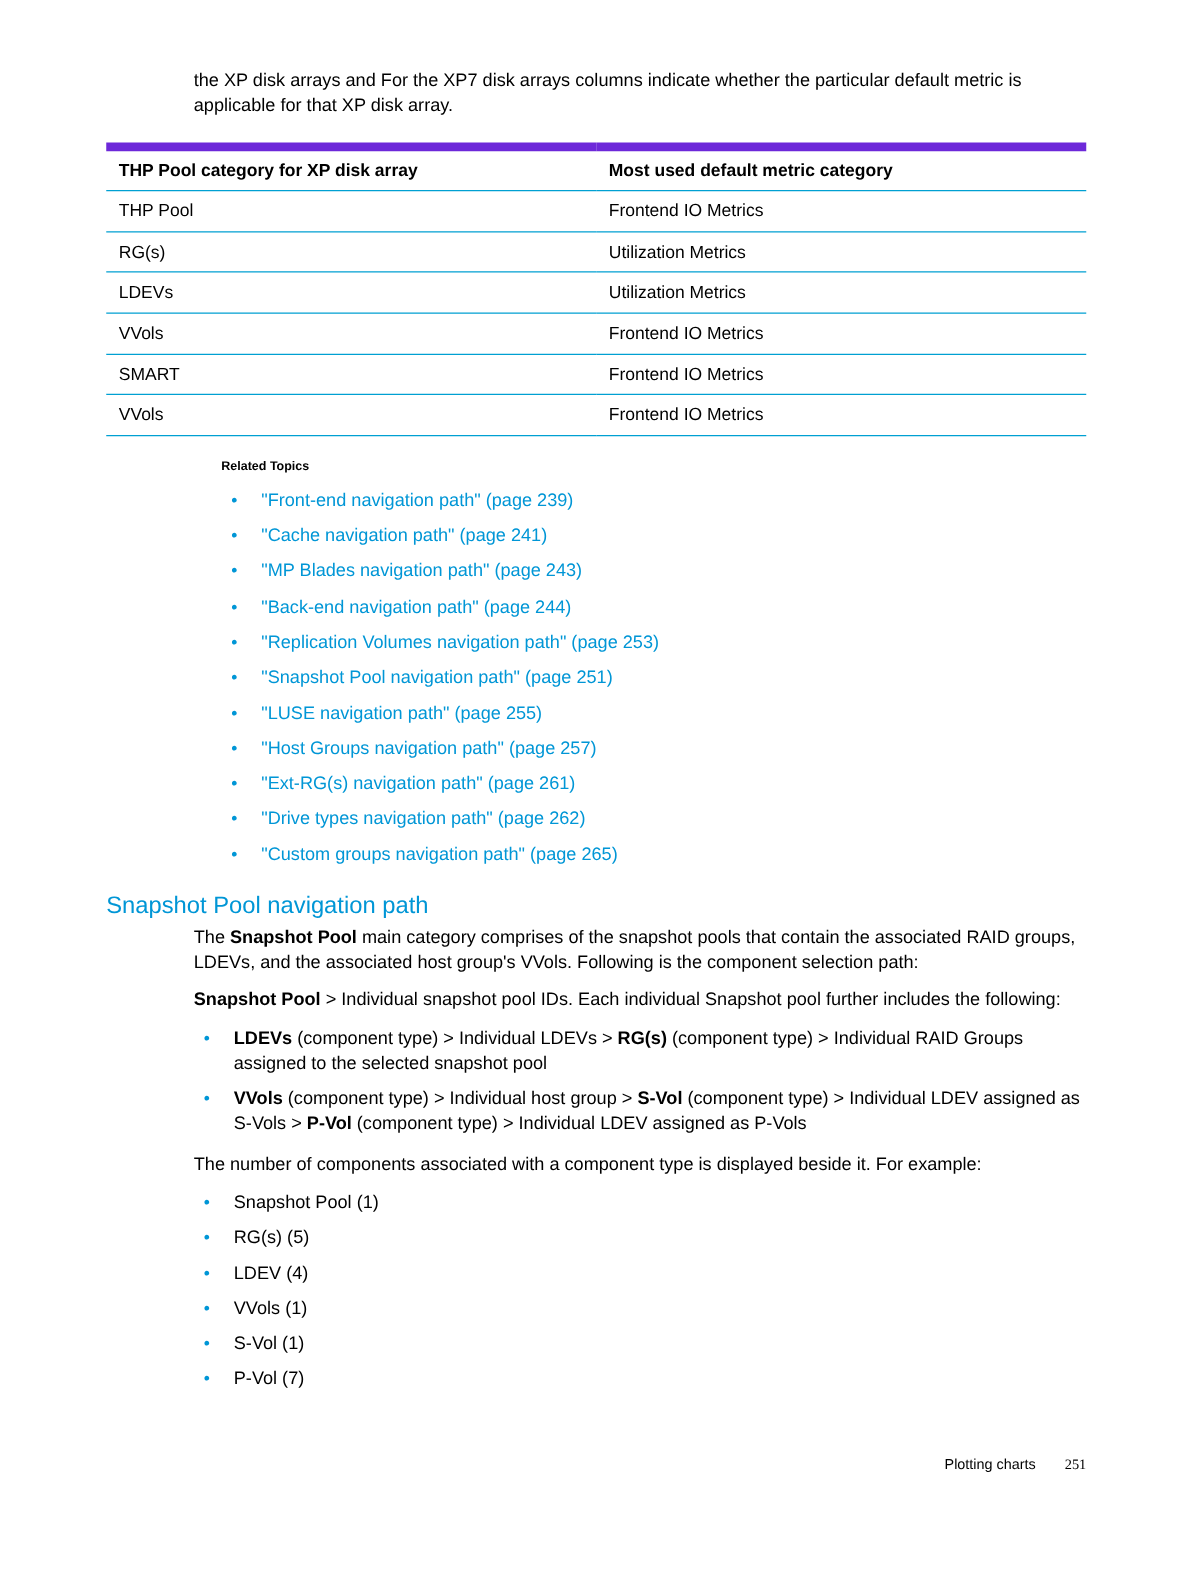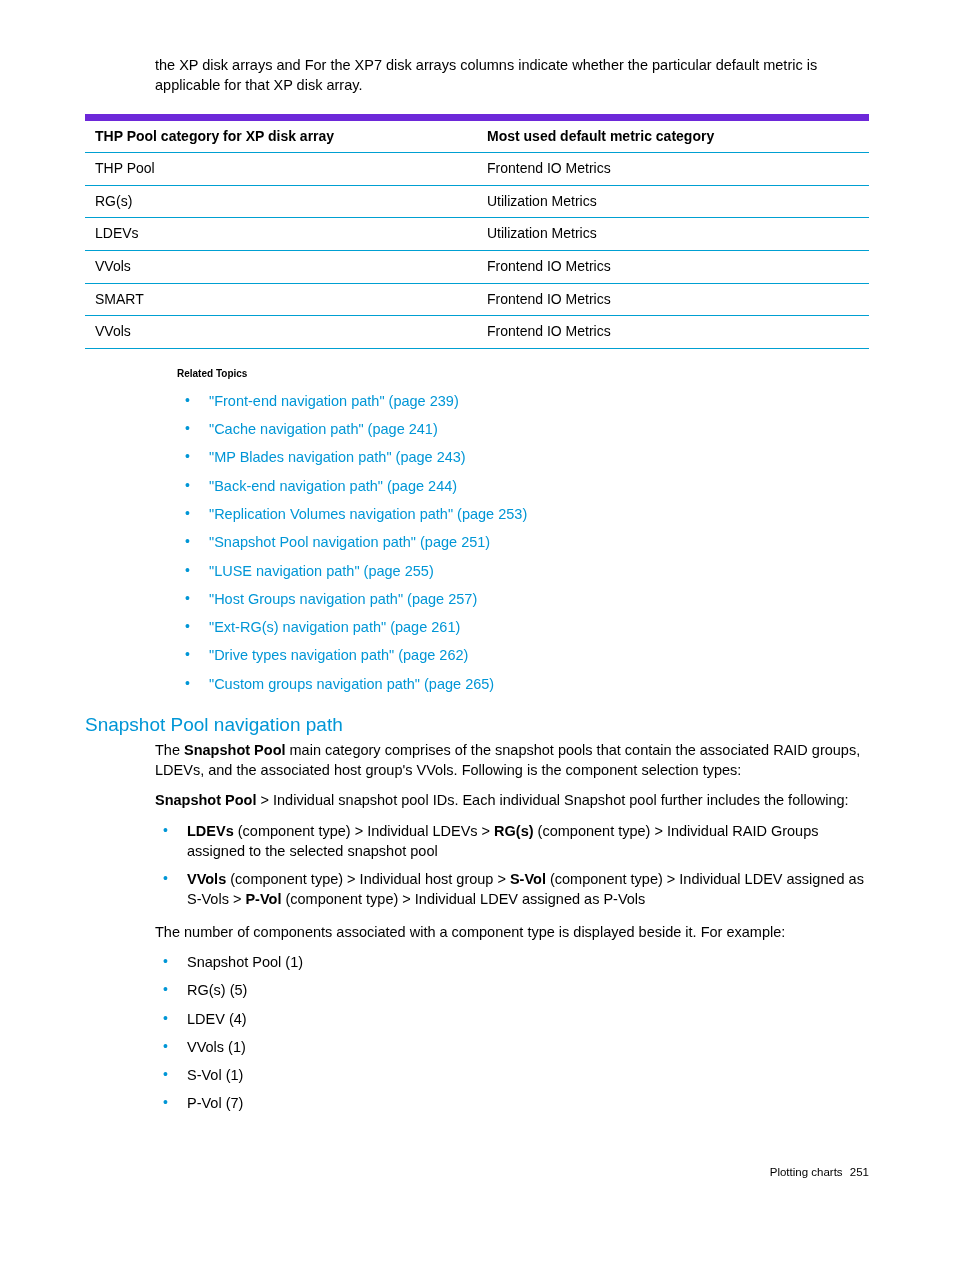--- a/index.html
+++ b/index.html
@@ -87,21 +87,21 @@
       left: 8px;
       color: #0096d6;
       font-size: 14px;
     }
     .b { font-weight: bold; }
     .footer {
       text-align: right;
       font-size: 11.5px;
       margin-top: 50px;
     }
-    .footer .pg { margin-left: 4px; }
+    .footer .pg { margin-left: 20px; font-family: Liberation Serif, serif; }
   </style>
 </head>
 <body>
 
 <p class="intro-para">the XP disk arrays and For the XP7 disk arrays columns indicate whether the particular default metric is applicable for that XP disk array.</p>
 
 <table>
   <thead>
     <tr>
       <th>THP Pool category for XP disk array</th>
@@ -148,21 +148,21 @@
     <li><span class="link">"Host Groups navigation path" (page 257)</span></li>
     <li><span class="link">"Ext-RG(s) navigation path" (page 261)</span></li>
     <li><span class="link">"Drive types navigation path" (page 262)</span></li>
     <li><span class="link">"Custom groups navigation path" (page 265)</span></li>
   </ul>
 
 <h2 class="section-title">Snapshot Pool navigation path</h2>
 
 <div class="body-indent">
   <p>
-    <span>The </span><span class="b">Snapshot Pool</span><span> main category comprises of the snapshot pools that contain the associated RAID groups, LDEVs, and the associated host group's VVols. Following is the component selection types:</span>
+    <span>The </span><span class="b">Snapshot Pool</span><span> main category comprises of the snapshot pools that contain the associated RAID groups, LDEVs, and the associated host group's VVols. Following is the component selection path:</span>
   </p>
   <p>
     <span class="b">Snapshot Pool</span><span> &gt; Individual snapshot pool IDs. Each individual Snapshot pool further includes the following:</span>
   </p>
 </div>
 
 <ul class="bullet-list">
   <li>
     <span class="b">LDEVs</span><span> (component type) &gt; Individual LDEVs &gt; </span><span class="b">RG(s)</span><span> (component type) &gt; Individual RAID Groups assigned to the selected snapshot pool</span>
   </li>

